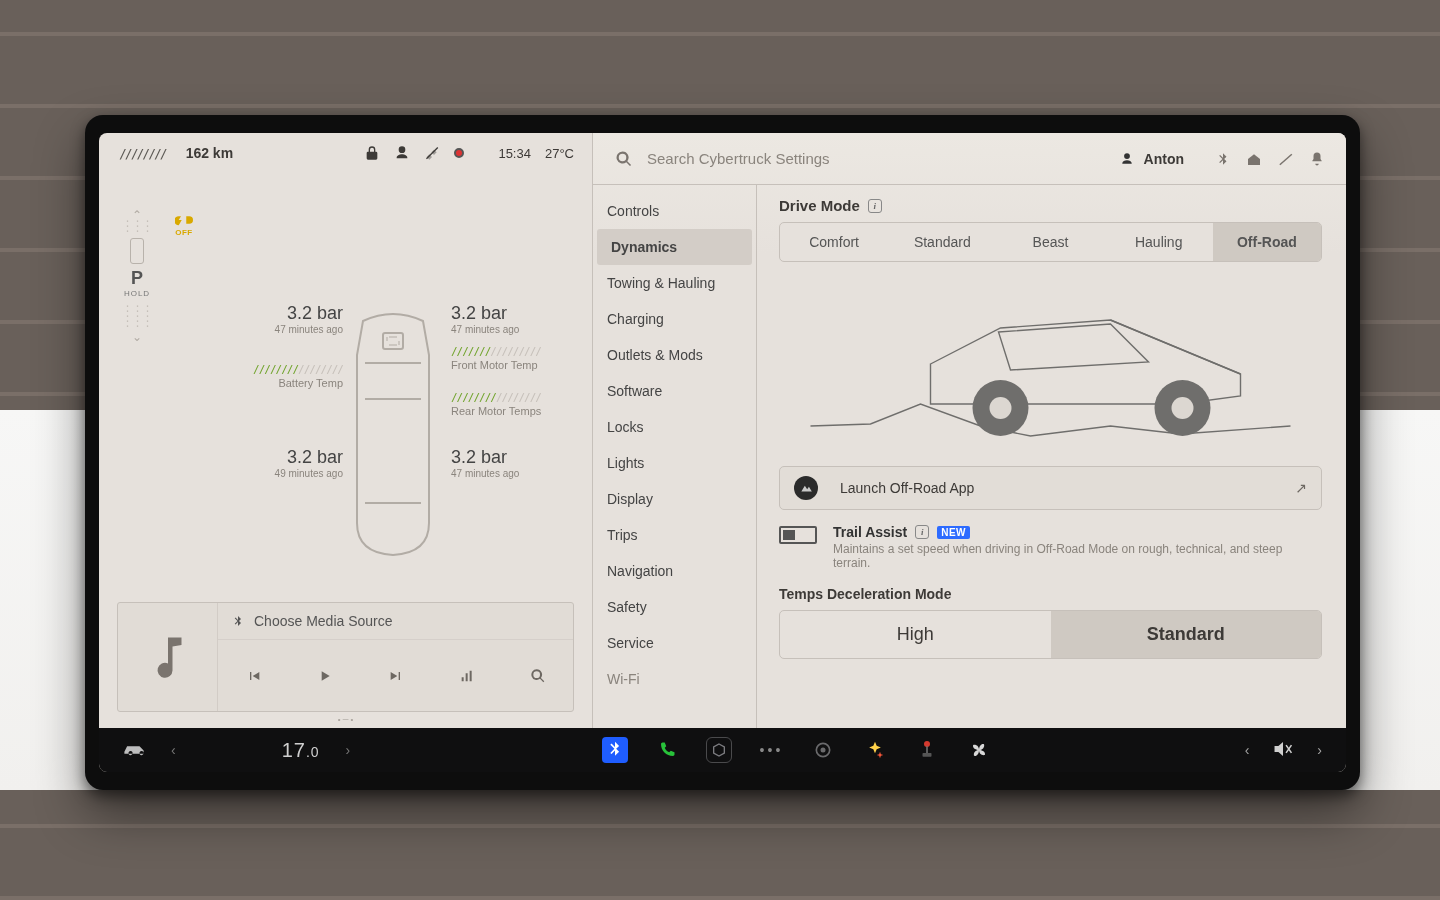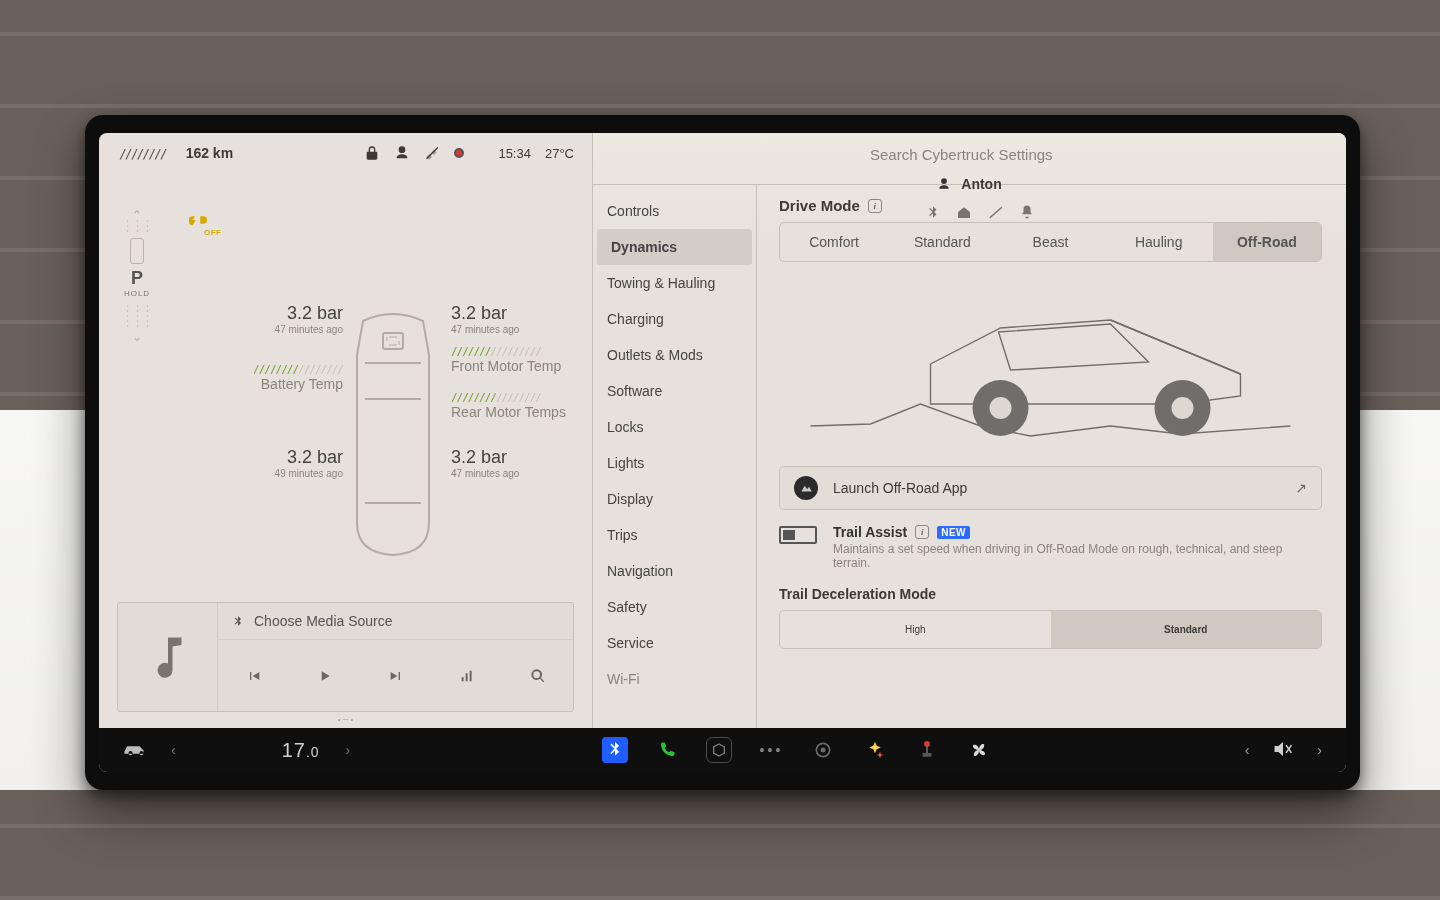--- a/index.html
+++ b/index.html
@@ -70,50 +70,50 @@
   .gear-panel{
     position:absolute;left:18px;top:78px;width:40px;text-align:center;
     font-size:10px;color:#8d8781;
   }
   .gear-panel .arrow{font-size:12px;color:#b2aca5;line-height:8px;}
   .gear-panel .dots{font-family:monospace;letter-spacing:-1px;line-height:5px;color:#c5bfb8;}
   .gear-letter{font-size:18px;font-weight:600;color:#555;margin-top:2px;}
   .gear-hold{font-size:8px;letter-spacing:1px;color:#777;}
 
   .tcl{position:absolute;left:76px;top:80px;color:var(--accent);font-size:17px;line-height:11px;text-align:center;}
-  .tcl .off{font-size:8px;font-weight:700;letter-spacing:0.5px;display:block;margin-left:29px;}
+  .tcl .off{font-size:8px;font-weight:700;letter-spacing:0.5px;display:block;}
 
   .car-wrap{position:absolute;left:44px;top:170px;right:16px;height:270px;}
   .tp{position:absolute;font-size:12px;color:#555;width:130px;}
   .tp .val{font-size:18px;color:#444;font-weight:500;}
   .tp .ago{font-size:10px;color:var(--muted);}
   .bars{display:inline-block;margin-top:6px;font-family:monospace;letter-spacing:-1px;font-size:11px;}
   .bars .g{color:var(--greenbar);}
   .bars .m{color:#c6c0ba;}
-  .bar-label{font-size:14px;color:var(--muted);text-align:right;}
+  .bar-label{font-size:11px;color:var(--muted);text-align:right;}
 
   .car-svg{position:absolute;left:200px;top:0;width:100px;height:260px;}
 
   .media-card{
     position:absolute;left:18px;right:18px;bottom:16px;height:110px;
     border:1px solid var(--divider);background:var(--panel-bg2);
     border-radius:3px;display:flex;gap:0;overflow:hidden;
   }
   .media-art{width:100px;display:flex;align-items:center;justify-content:center;border-right:1px solid #d2ccc6;}
   .media-art svg{width:36px;height:46px;fill:#7a746e;}
   .media-body{flex:1;display:flex;flex-direction:column;}
   .media-title{padding:10px 14px;font-size:14px;color:#555;border-bottom:1px solid #d5cfca;display:flex;align-items:center;gap:10px;}
   .media-controls{flex:1;display:flex;align-items:center;justify-content:space-around;color:#6d6862;}
   .media-controls div{width:36px;height:36px;display:flex;align-items:center;justify-content:center;cursor:pointer;}
   .media-controls svg{width:16px;height:16px;fill:currentColor;}
   .page-dots{text-align:center;font-size:8px;color:#a9a39c;padding-bottom:2px;margin-top:-6px;}
 
   
   .search-row{
-    height:52px;display:flex;align-items:center;gap:12px;padding:0 22px;border-bottom:1px solid var(--divider);flex-direction:column;
+    height:52px;display:flex;align-items:center;gap:12px;padding:0 22px;border-bottom:1px solid var(--divider);
   }
   .search-row input{
     flex:1;border:0;background:transparent;outline:none;font-size:15px;color:#555;
   }
   .search-row input::placeholder{color:var(--muted);}
   .user-chip{display:flex;align-items:center;gap:10px;font-size:14px;font-weight:600;}
   .tray{display:flex;align-items:center;gap:16px;margin-left:20px;color:#7a746e;}
 
   .right-body{flex:1;display:flex;min-height:0;}
   .sidebar{width:164px;border-right:1px solid var(--divider);padding:8px 0;overflow:hidden;}
@@ -126,35 +126,35 @@
   .info-badge{width:14px;height:14px;border:1px solid #888;border-radius:3px;display:inline-flex;align-items:center;justify-content:center;font-size:9px;font-family:serif;font-style:italic;color:#666;}
   .tabbar{display:flex;border:1px solid var(--divider);border-radius:5px;overflow:hidden;background:var(--panel-bg);}
   .tabbar .tab{flex:1;text-align:center;padding:11px 6px;font-size:14px;color:#555;cursor:pointer;}
   .tabbar .tab.active{background:#cfc9c2;font-weight:600;}
 
   .truck-illus{height:180px;margin:14px -2px 10px -2px;position:relative;}
   .truck-illus svg{width:100%;height:100%;}
 
   .launch-row{
     border:1px solid var(--divider);border-radius:5px;height:44px;display:flex;align-items:center;
-    gap:15px;padding:0 14px;font-size:14px;background:#e2ddd7;cursor:pointer;
+    gap:22px;padding:0 14px;font-size:14px;background:#e2ddd7;cursor:pointer;
   }
   .launch-icon{width:24px;height:24px;border-radius:50%;background:#2b2b2b;display:flex;align-items:center;justify-content:center;}
   .launch-arrow{margin-left:auto;color:#6d6862;}
 
   .trail-row{display:flex;gap:16px;margin-top:14px;}
   .toggle{width:38px;height:18px;border:2px solid #555;border-radius:2px;position:relative;flex:none;margin-top:2px;}
   .toggle::after{content:"";position:absolute;left:2px;top:2px;width:12px;height:10px;background:#555;}
   .trail-body{font-size:12px;color:var(--muted);}
   .trail-title{font-size:14px;font-weight:600;color:#333;display:flex;align-items:center;gap:8px;margin-bottom:2px;}
   .new-badge{background:var(--blue);color:#fff;font-size:10px;font-weight:700;padding:1px 4px;border-radius:2px;letter-spacing:0.5px;}
 
   .baja-title{font-size:14px;font-weight:600;margin-top:16px;margin-bottom:8px;}
   .seg2{display:flex;border:1px solid var(--divider);border-radius:5px;overflow:hidden;}
-  .seg2 .seg{flex:1;text-align:center;padding:13px 0;font-size:10px;cursor:pointer;}
+  .seg2 .seg{flex:1;text-align:center;padding:13px 0;font-size:18px;cursor:pointer;}
   .seg2 .seg.active{background:#cfc9c2;font-weight:600;}
 
   
   .dock{
     height:44px;background:#0f0f10;display:flex;align-items:center;color:#cfcfcf;
     padding:0 24px;gap:26px;font-size:14px;
   }
   .dock .car-ico svg{width:22px;height:14px;fill:#bdbdbd;}
   .dock .big{font-size:20px;font-weight:300;letter-spacing:1px;margin-left:80px;}
   .dock .big .dec{font-size:14px;}
@@ -401,21 +401,21 @@
               <div class="trail-body">
                 <div class="trail-title">
                   <span>Trail Assist</span>
                   <span class="info-badge">i</span>
                   <span class="new-badge">NEW</span>
                 </div>
                 <div>Maintains a set speed when driving in Off-Road Mode on rough, technical, and steep terrain.</div>
               </div>
             </div>
 
-            <div class="baja-title">Trail Deceleration Mode</div>
+            <div class="baja-title">Temps Deceleration Mode</div>
             <div class="seg2" id="baja-seg">
                 <div class="seg">High</div>
                 <div class="seg active">Standard</div>
               </div>
 
           </div>
         </div>
       </div>
     </div>
 

